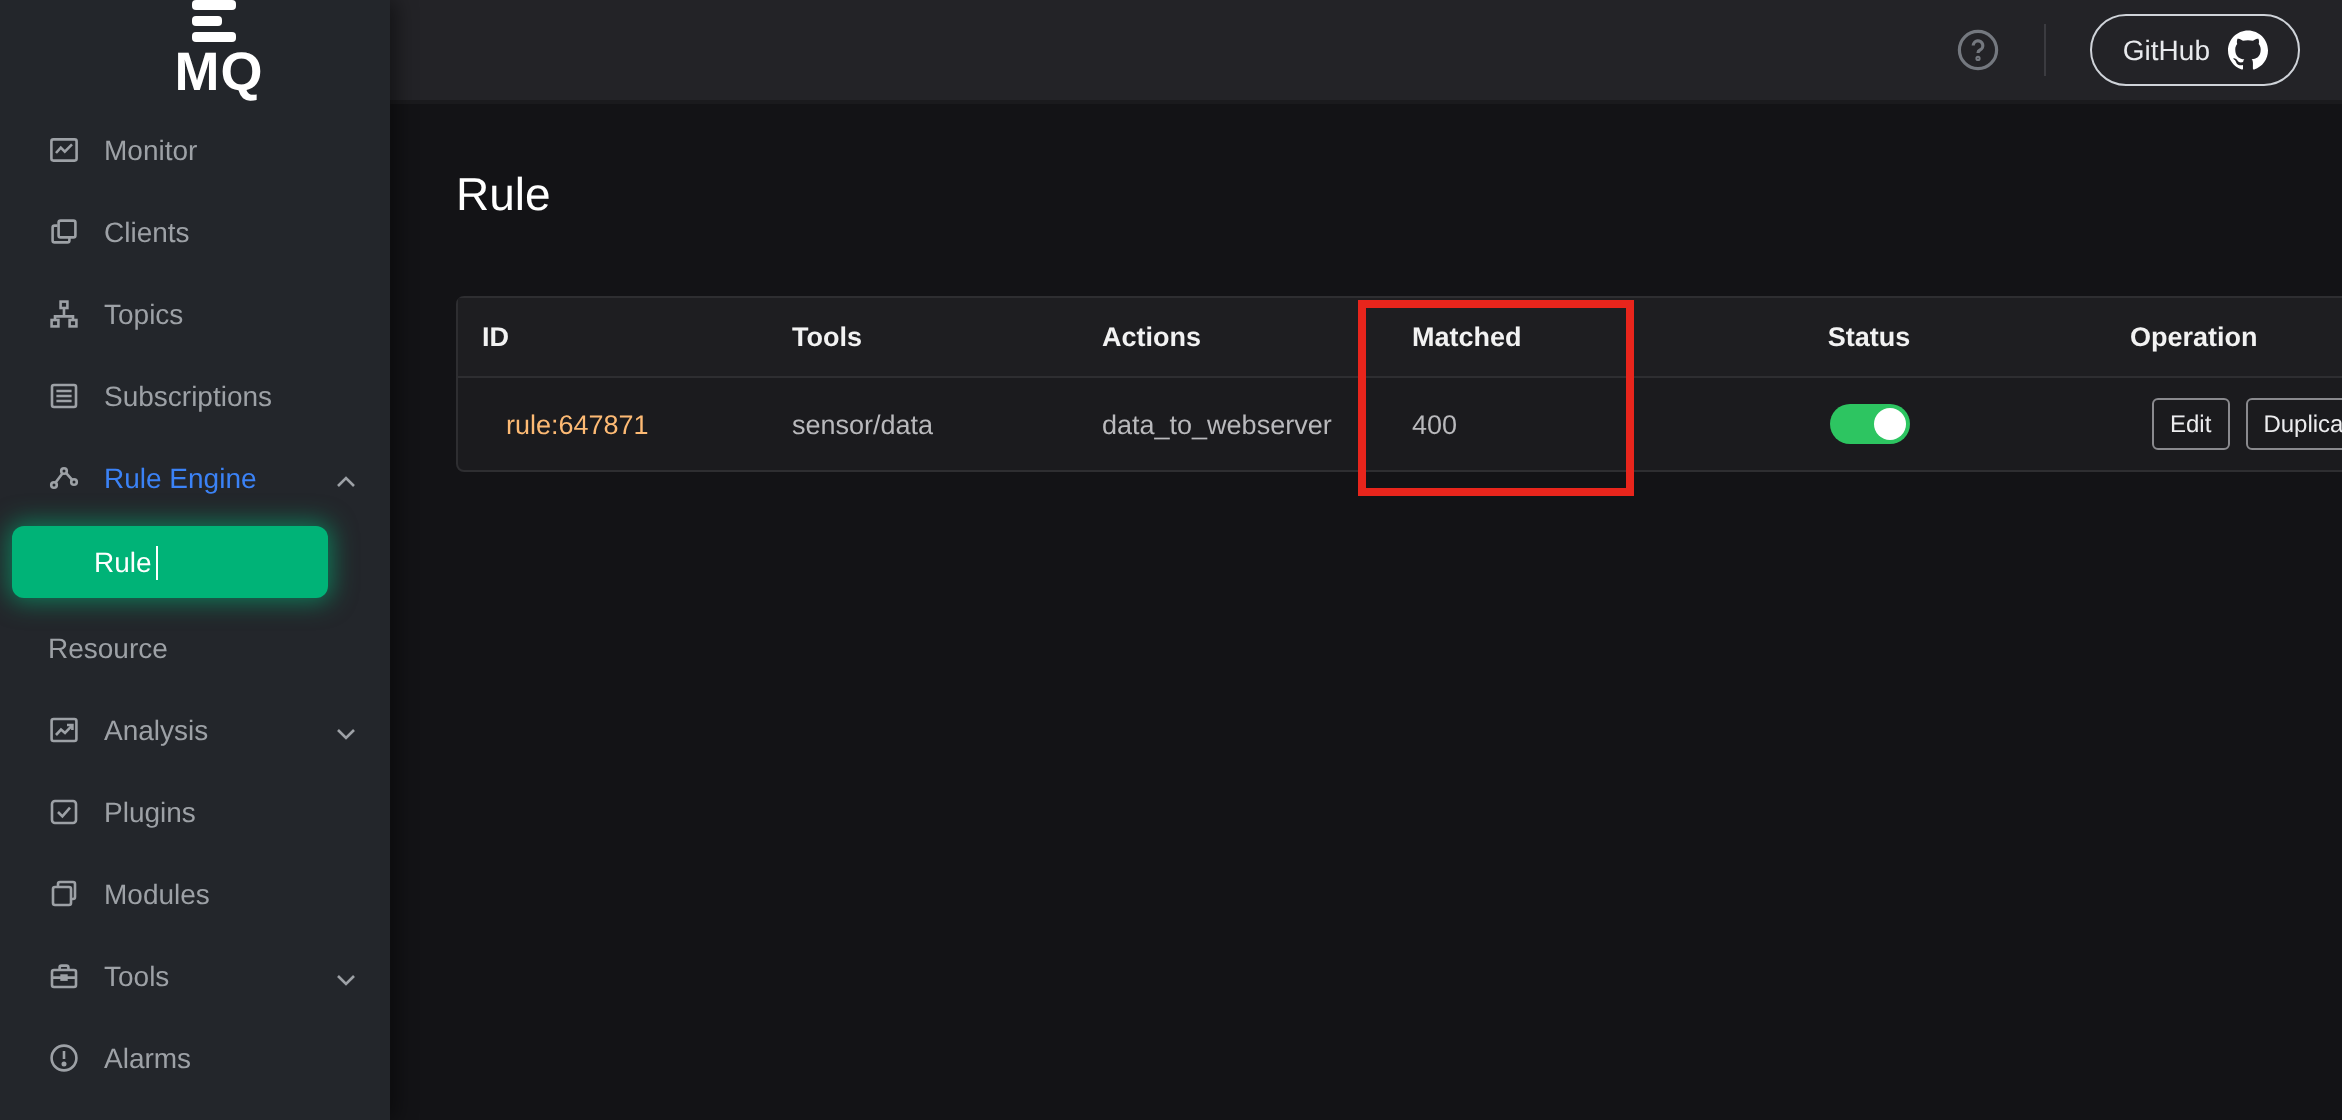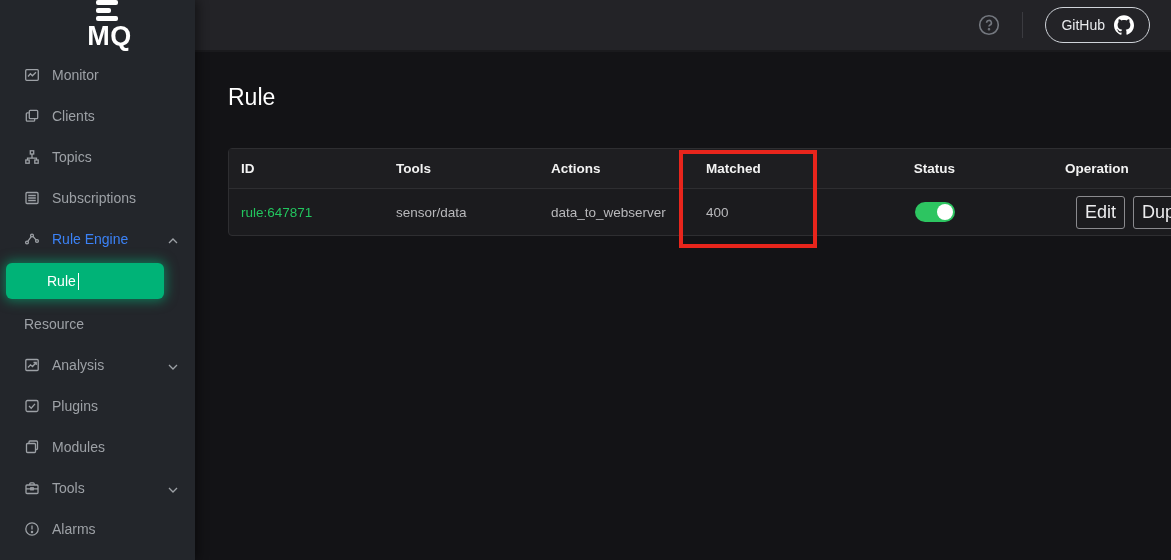--- a/index.html
+++ b/index.html
@@ -59,26 +59,26 @@
     font-size:13.5px;
   }
   .t-row { display:grid; grid-template-columns:155px 155px 143px 136px 233px 1fr; align-items:center; }
   .t-head { height:40px; background:#1e1e21; border-bottom:1px solid #2e2e31; color:#f2f2f2; font-weight:bold; }
   .t-body { height:46px; color:#b9b9bc; }
   .t-cell { padding-left:12px; white-space:nowrap; overflow:hidden; }
   .t-cell.matched { padding-left:24px; }
   .t-cell.status { padding-left:0; display:flex; justify-content:center; }
   .t-cell.operation { padding-left:14px; }
   .t-cell.op-btns { padding-left:25px; display:flex; gap:8px; }
-  .rule-id { color:#22c55e; cursor:pointer; }
+  .rule-id { color:#fdba74; cursor:pointer;margin-left:12px; }
   .toggle { width:40px; height:20px; border-radius:10px; background:#2dc561; position:relative; cursor:pointer; }
   .toggle .knob { position:absolute; right:2px; top:2px; width:16px; height:16px; border-radius:50%; background:#fff; }
   .op-btn {
     background:transparent; border:1px solid #8a8a8e; border-radius:3px;
-    color:#ececee; font-size:18px; padding:5px 8px; cursor:pointer;
+    color:#ececee; font-size:12px; padding:5px 8px; cursor:pointer;
     font-family:"Liberation Sans", sans-serif; white-space:nowrap;
   }
   
   .annotation-box {
     position:absolute; left:679px; top:150px; width:138px; height:98px;
     border:4px solid #e8251c; z-index:5; pointer-events:none;
   }
   .mi svg, .chev svg, .help-btn svg { stroke:#9da1a6; fill:none; stroke-width:1.3; }
   .help-btn svg { stroke:#74787f; stroke-width:1.6; }
 </style>

